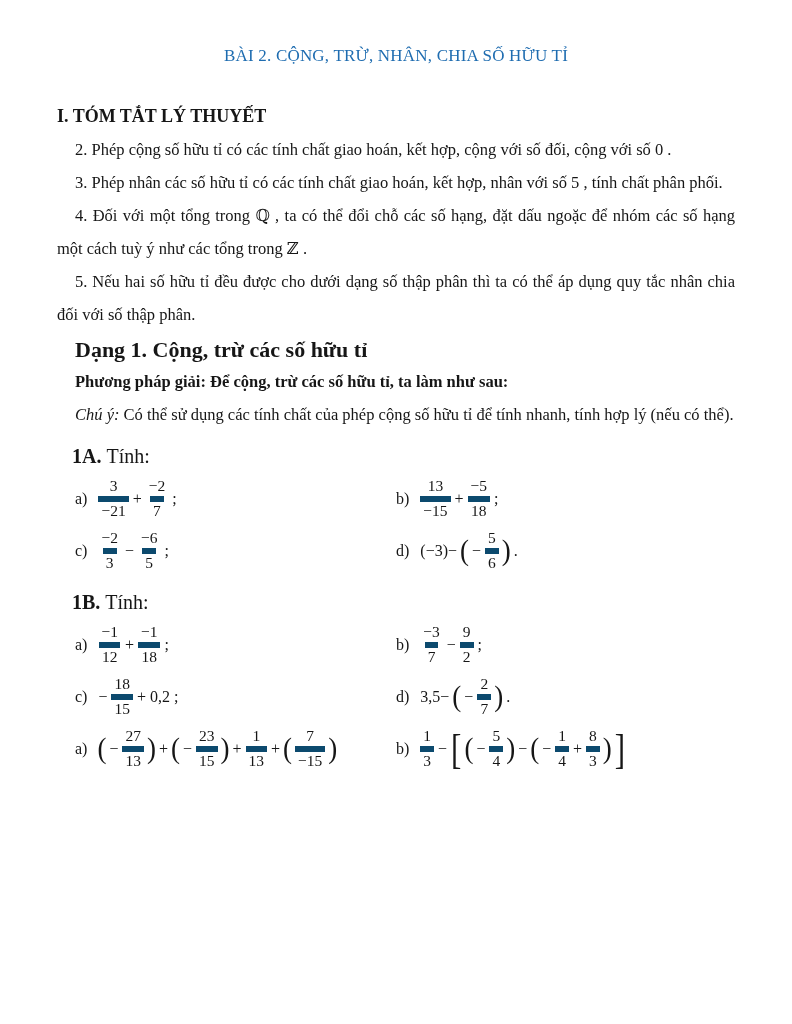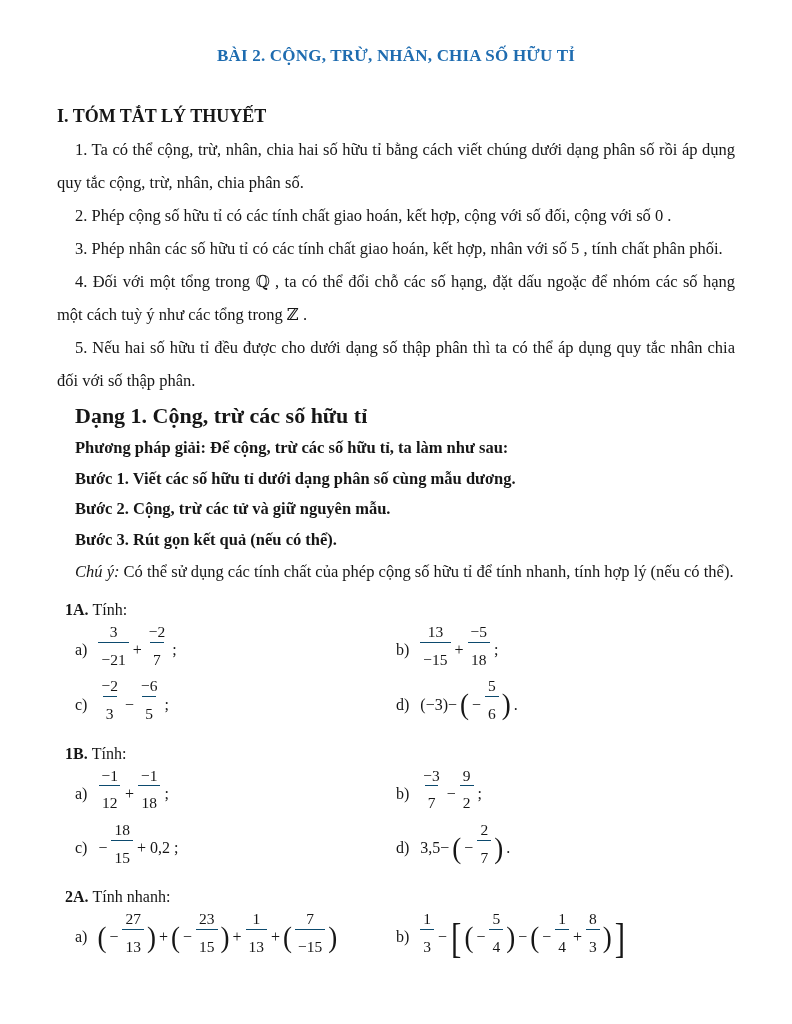--- a/index.html
+++ b/index.html
@@ -3,81 +3,75 @@
 <meta charset="utf-8">
 <style>
   html,body{margin:0;padding:0;background:#ffffff;}
   body{
     width:792px;height:1024px;overflow:hidden;
     font-family:"Liberation Serif","DejaVu Serif",serif;
     color:#161616;
   }
   .page{box-sizing:border-box;width:792px;height:1024px;padding:46px 57px 0 57px;}
   .title{
-    text-align:center;font-weight:bold;font-size:17px;
+    text-align:center;font-weight:normal;font-size:17px;
     letter-spacing:.2px;margin:0 0 40px 0;
   }
   .sec-heading{font-weight:bold;font-size:18px;margin:16px 0 6px 0;}
   .para{
     margin:0;font-size:16.5px;line-height:2.0;
     text-align:justify;text-indent:18px;
   }
   .dang-heading{font-weight:bold;font-size:22px;margin:6px 0 4px 0;padding-left:18px;}
   .step{margin:0;font-size:16.5px;line-height:1.85;padding-left:18px;font-weight:bold;}
   .note{margin:0;}
   .note i{font-style:italic;}
   
-  .ex-head{margin:8px 0 0 8px;font-size:16px;line-height:1.7;}
+  .ex-head{margin:8px 0 0 15px;font-size:20px;line-height:1.7;}
   .ex-head b{font-weight:bold;}
   .ex-row{display:flex;}
   .ex-item{width:50%;display:flex;align-items:center;min-height:52px;font-size:16px;}
   .ex-item.left{padding-left:18px;box-sizing:border-box;}
   .ex-key{margin-right:9px;}
   .mrow{display:inline-flex;align-items:center;}
   .mt{margin:0 2px;white-space:pre;}
   .frac{
     display:inline-flex;flex-direction:column;align-items:center;
     margin:0 2px;font-size:15.5px;line-height:1.2;
   }
   .fn{padding:0 3px;}
-  .fd{border-top:1px solid #0c4a6e;padding:8px 3px;}
+  .fd{border-top:6px solid #0c4a6e;padding:0 3px;}
   .delim{
     display:inline-block;font-size:27px;font-weight:400;
     transform:scaleY(1.12);margin:0 1px;line-height:1;
     font-family:"Liberation Serif",serif;
   }
   .delim.big{font-size:31px;transform:scaleY(1.35);margin:0 2px;}
 </style>
 </head>
 <body>
 
 <div class="page">
 
   <div class="title" style="color: rgb(30, 108, 176);">BÀI 2. CỘNG, TRỪ, NHÂN, CHIA SỐ HỮU TỈ</div>
 
   <div class="sec-heading">I. TÓM TẮT LÝ THUYẾT</div>
 
   <div>
-      <p class="para">1. Ta có thể cộng, trừ, nhân, chia hai số hữu tỉ bằng cách viết chúng dưới dạng phân số rồi áp dụng quy tắc cộng, trừ, nhân, chia phân số.</p>
       <p class="para">2. Phép cộng số hữu tỉ có các tính chất giao hoán, kết hợp, cộng với số đối, cộng với số 0 .</p>
       <p class="para">3. Phép nhân các số hữu tỉ có các tính chất giao hoán, kết hợp, nhân với số 5 , tính chất phân phối.</p>
       <p class="para">4. Đối với một tổng trong ℚ , ta có thể đổi chỗ các số hạng, đặt dấu ngoặc để nhóm các số hạng một cách tuỳ ý như các tổng trong ℤ .</p>
       <p class="para">5. Nếu hai số hữu tỉ đều được cho dưới dạng số thập phân thì ta có thể áp dụng quy tắc nhân chia đối với số thập phân.</p>
     </div>
 
 
   <div class="dang-heading">Dạng 1. Cộng, trừ các số hữu tỉ</div>
 
   <p class="step">Phương pháp giải: Để cộng, trừ các số hữu tỉ, ta làm như sau:</p>
 
-  <div>
-      <p class="step">Bước 1. Viết các số hữu tỉ dưới dạng phân số cùng mẫu dương.</p>
-      <p class="step">Bước 2. Cộng, trừ các tử và giữ nguyên mẫu.</p>
-      <p class="step">Bước 3. Rút gọn kết quả (nếu có thể).</p>
-    </div>
 
   <p class="para note"><i>Chú ý:</i><span> Có thể sử dụng các tính chất của phép cộng số hữu tỉ để tính nhanh, tính hợp lý (nếu có thể).</span></p>
 
   <div>
       <div>
         <p class="ex-head"><b>1A. </b>Tính:</p>
         <div class="ex-row">
           <div class="ex-item left">
             <span class="ex-key">a)</span>
             <span class="mrow">
@@ -197,21 +191,20 @@
                 <span class="fn">2</span>
                 <span class="fd">7</span>
               </span>
               <span class="delim">)</span>
               <span class="mt">.</span>
             </span>
           </div>
         </div>
       </div>
       <div>
-        <p class="ex-head"><b>2A. </b>Tính nhanh:</p>
         <div class="ex-row">
           <div class="ex-item left">
             <span class="ex-key">a)</span>
             <span class="mrow">
               <span class="delim">(</span>
               <span class="mt">−</span>
               <span class="frac">
                 <span class="fn">27</span>
                 <span class="fd">13</span>
               </span>

